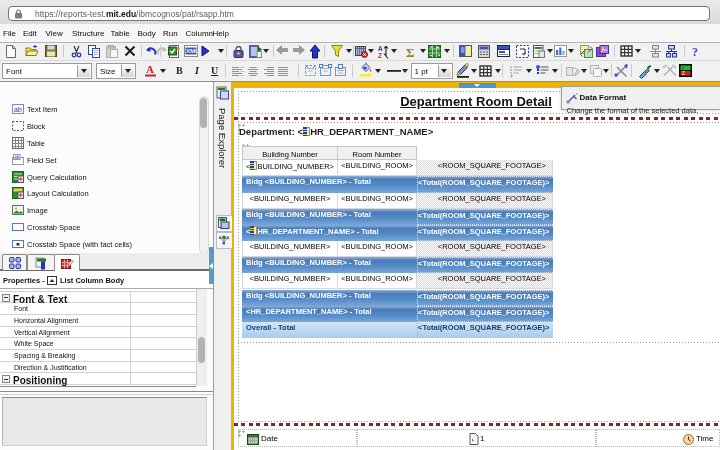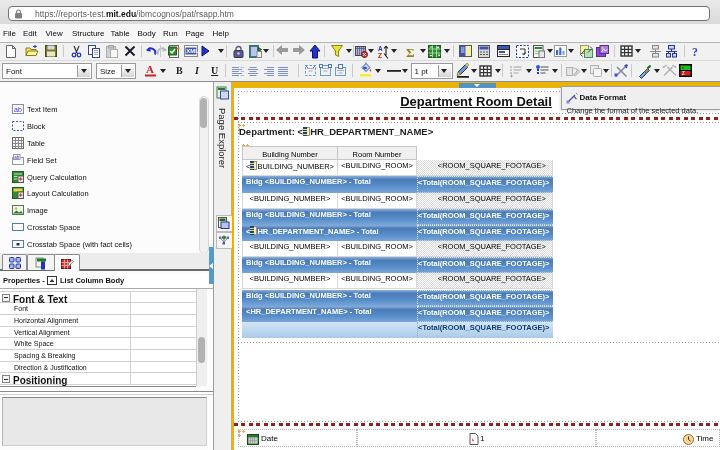--- a/index.html
+++ b/index.html
@@ -94,21 +94,21 @@
   </svg>
 
 <div class="abs" id="menubar">
 <span style="left:3px">File</span>
     <span style="left:23px">Edit</span>
     <span style="left:45.5px">View</span>
     <span style="left:72px">Structure</span>
     <span style="left:110.5px">Table</span>
     <span style="left:137.5px">Body</span>
     <span style="left:163px">Run</span>
-    <span style="left:185.5px">Page</span>
+    <span style="left:185.5px">Column</span>
     <span style="left:212.5px">Help</span>
 </div>
 
 <div class="abs" id="tb1"></div>
 <div class="abs" id="tb1icons" style="left:0;top:43px;width:720px;height:17px">
     <span style="position:absolute;left:5px;top:1.5px">
       <svg width="12" height="13">
         <path d="M1.5 .5h6L10.5 3.5v9h-9z" fill="#fff" stroke="#666"></path>
         <path d="M7.5 .5v3h3" fill="none" stroke="#666"></path>
       </svg>
@@ -818,20 +818,23 @@
       </div>
       <div class="trow bluerow" style="top:159.65px;height:16.15px">
         <span class="bcell" style="left:0;width:175px;text-align:left">
           <span class="ct" style="padding-left:4px">&lt;HR_DEPARTMENT_NAME&gt; - Total</span>
         </span>
         <span class="bcell r" style="left:175px;width:136px">
           <span class="ct" style="padding-right:4px">&lt;Total(ROOM_SQUARE_FOOTAGE)&gt;</span>
         </span>
       </div>
       <div class="trow ovrow" style="top:175.8px;height:16.15px">
+        <span class="bcell" style="left:0;width:175px;color:#123c72;text-align:left">
+          <span class="ct" style="padding-left:4px">Overall - Total</span>
+        </span>
         <span class="bcell" style="left:175px;width:136px;color:#123c72;text-align:right;border-left:1px dotted #8fb0d8">
           <span class="ct" style="padding-right:4px">&lt;Total(ROOM_SQUARE_FOOTAGE)&gt;</span>
         </span>
       </div>
     </div>
 <div class="dotline" style="left:5.5px;top:259.5px;width:482px;"></div>
 <div class="dotline" style="left:5.5px;top:338.8px;width:482px;"></div>
 <div class="redline" style="left:2px;top:340.6px;width:486px;"></div>
 <div class="corner" style="left:5.5px;top:348px;"></div>
 <div id="footer">

